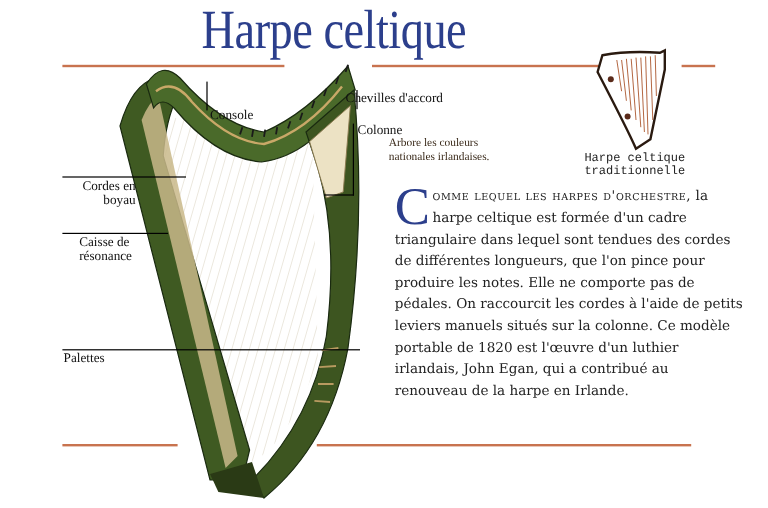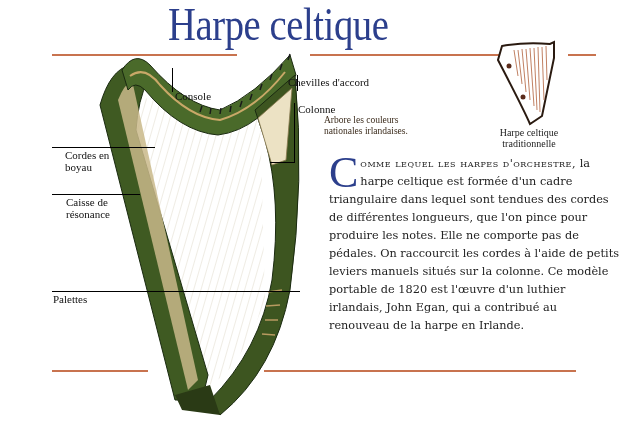--- a/index.html
+++ b/index.html
@@ -6,21 +6,21 @@
   body { width:640px; height:423px; background:#ffffff; position:relative; overflow:hidden; font-family:"DejaVu Serif", serif; color:#1a1a1a; }
   .abs { position:absolute; }
   .title { left:168px; top:-2px; font-family:"Liberation Serif", serif; font-size:46px; color:#2c3f8c; letter-spacing:-0.5px; white-space:nowrap; transform:scaleX(0.84); transform-origin:left top; }
   .rule { position:absolute; height:2px; background:#c8734f; }
   .lbl { position:absolute; font-family:"Liberation Serif", serif; font-size:11px; line-height:12px; color:#111; }
   .sub { font-size:9.5px; line-height:11px; color:#3a2a1a;padding-left:26px; }
   .lead { position:absolute; background:#000; }
   .body-text { left:329px; top:155px; width:290px; font-family:"DejaVu Serif", serif; font-size:11.3px; line-height:18px; color:#222; }
   .dropcap { float:left; font-family:"Liberation Serif", serif; font-size:44px; line-height:36px; color:#2c3f8c; margin:0 2px 0 0; }
   .smallcaps { font-variant:small-caps; letter-spacing:0.5px; }
-  .caption { left:484px; top:127px; width:90px; text-align:center; font-family:Liberation Serif, serif; font-size:10px; line-height:11px; color:#222; }
+  .caption { left:484px; top:127px; width:90px; text-align:center; font-family:Liberation Mono, monospace; font-size:10px; line-height:11px; color:#222; }
 </style>
 </head>
 <body>
 
 <div class="abs title">Harpe celtique</div>
 
 <div class="rule" style="left:52px;top:54px;width:185px;"></div>
 <div class="rule" style="left:310px;top:54px;width:190px;"></div>
 <div class="rule" style="left:568px;top:54px;width:28px;"></div>
 
@@ -79,21 +79,21 @@
 <div class="lbl" style="left:175px;top:50px;margin-top:40px;">
   <span>Console</span>
 </div>
 <div class="lbl" style="left:288px;top:76px;">
   <span>Chevilles d'accord</span>
 </div>
 <div class="lbl" style="left:298px;top:103px;width:115px;">
   <div>Colonne</div>
   <div class="sub">Arbore les couleurs nationales irlandaises.</div>
 </div>
-<div class="lbl" style="left:65px;top:149px;width:60px;">
+<div class="lbl" style="left:53px;top:149px;width:60px;text-align:right;">
   <div>Cordes en boyau</div>
 </div>
 <div class="lbl" style="left:66px;top:196px;width:70px;">
   <div>Caisse de résonance</div>
 </div>
 <div class="lbl" style="left:53px;top:293px;width:52px;">
   <div>Palettes</div>
 </div>
 
 <svg class="abs" style="left:494px;top:40px;" width="66" height="86" viewBox="0 0 66 86">

